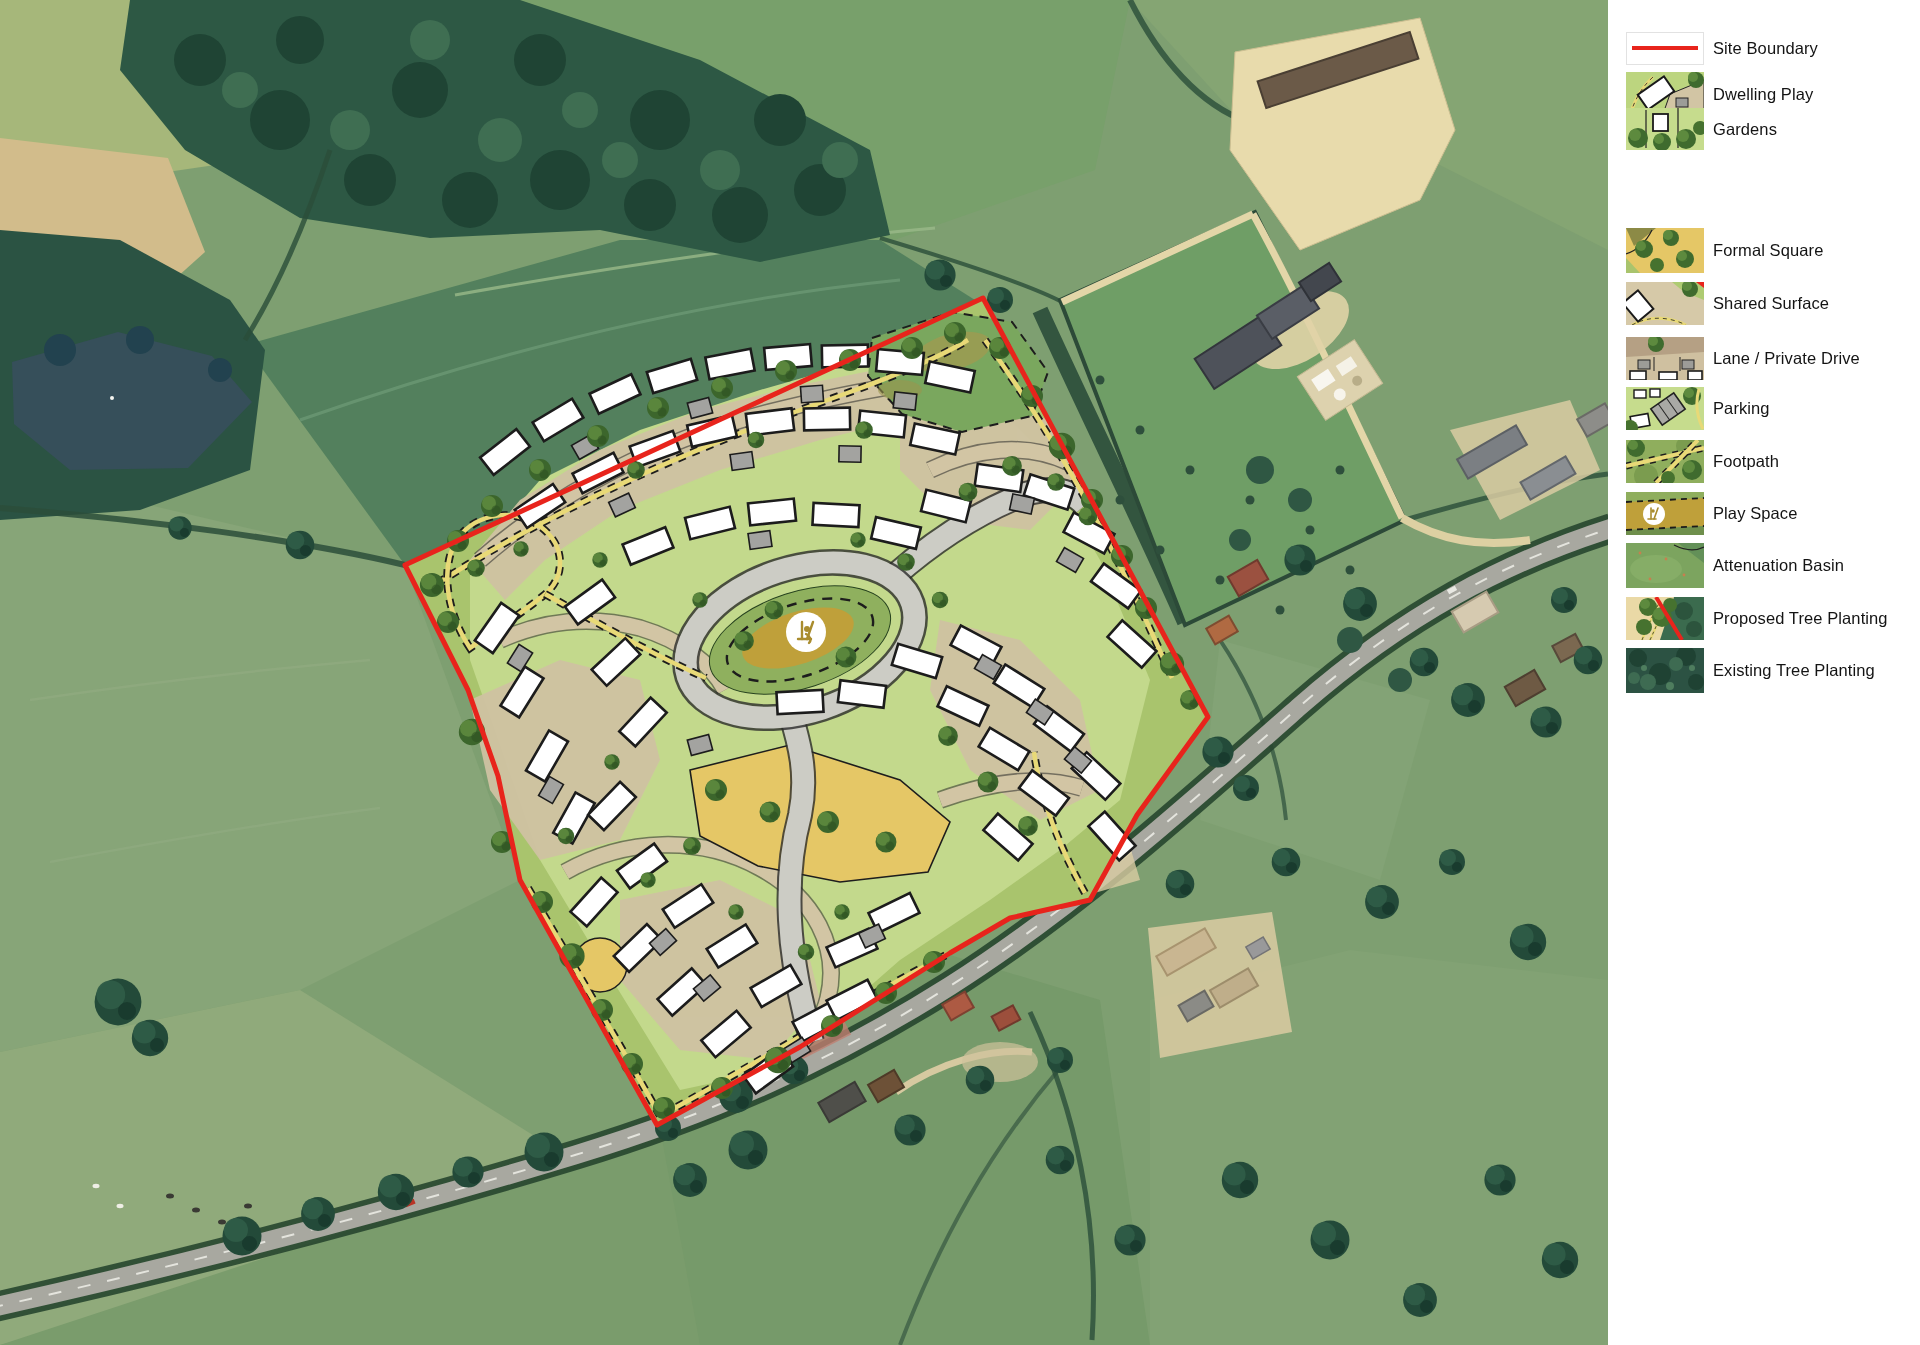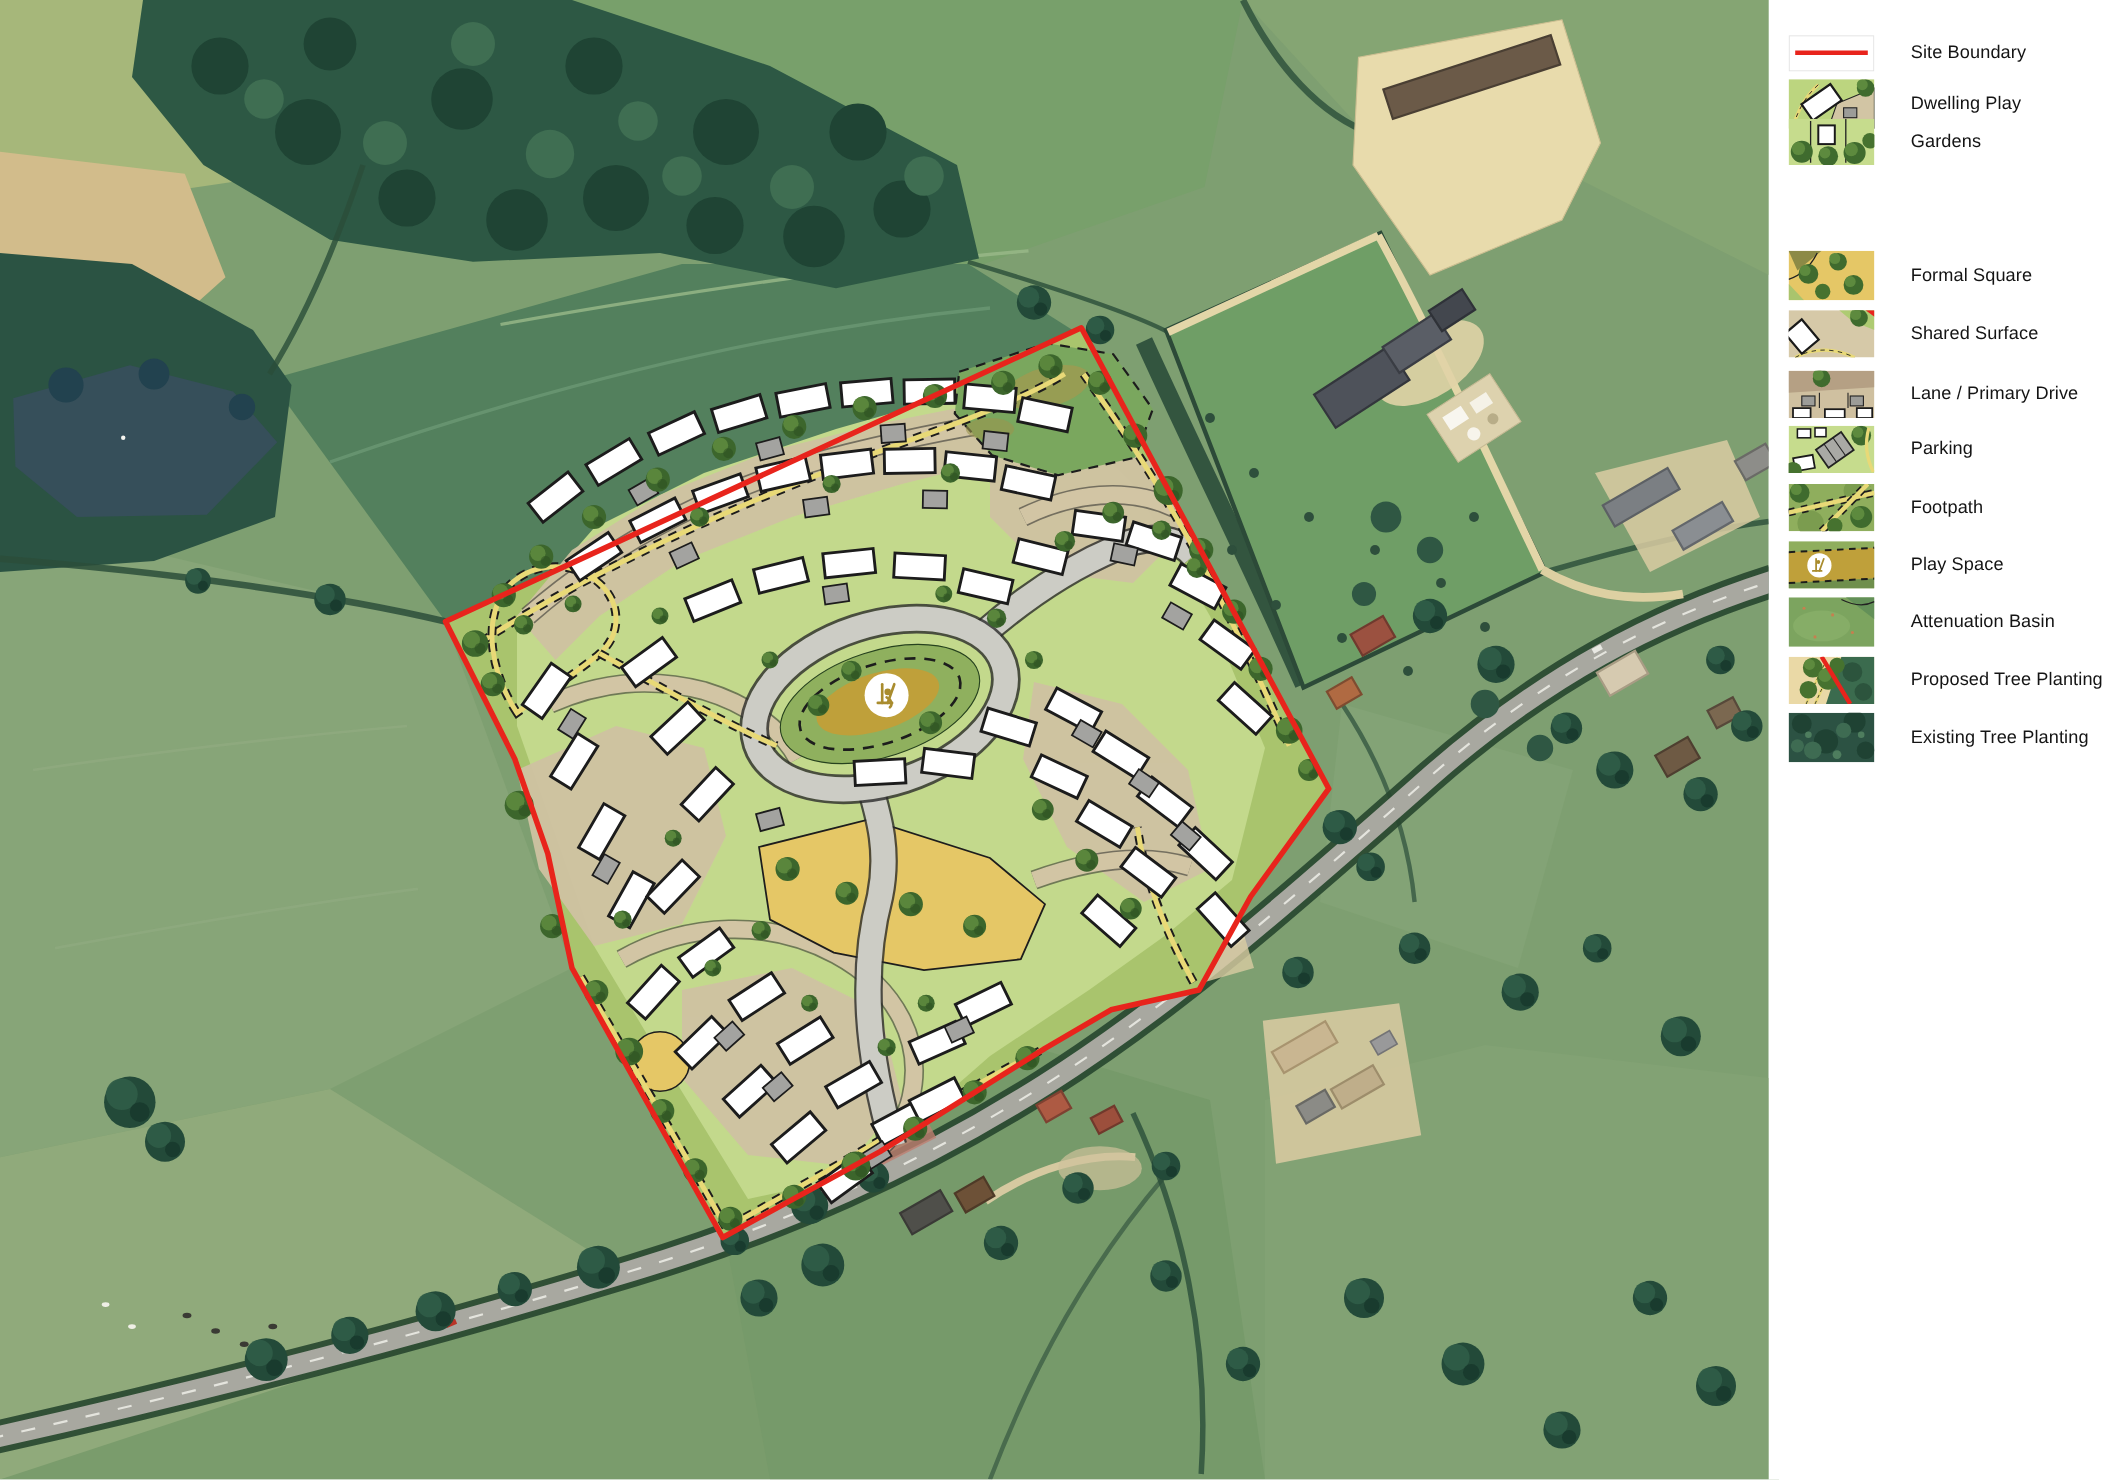--- a/index.html
+++ b/index.html
@@ -2,21 +2,21 @@
 <html><head>
 <meta charset="utf-8">
 <style>
   html,body{margin:0;padding:0;background:#ffffff;font-family:"Liberation Sans",sans-serif;}
   .stage{position:relative;width:1920px;height:1345px;background:#ffffff;overflow:hidden;}
   .map-wrap{position:absolute;left:0;top:0;width:1608px;height:1345px;}
   .legend{position:absolute;left:1608px;top:0;width:312px;height:1345px;background:#ffffff;}
   .lrow{position:absolute;left:18px;display:flex;align-items:center;}
   .sw{width:78px;flex:0 0 78px;display:block;line-height:0;}
   .sw svg{display:block;}
-  .lbl{margin-left:33px;font-size:16.5px;color:#141414;white-space:nowrap;letter-spacing:.1px;}
+  .lbl{margin-left:9px;font-size:16.5px;color:#141414;white-space:nowrap;letter-spacing:.1px;}
 </style>
 </head>
 <body>
 
 <div class="stage">
 
   <div class="map-wrap">
   <svg width="1608" height="1345" viewBox="0 0 1608 1345" xmlns="http://www.w3.org/2000/svg">
     <defs>
       <g id="t">
@@ -619,21 +619,21 @@
             <circle cx="30" cy="7" r="8" fill="#3f6b2e"></circle>
             <circle cx="27" cy="4" r="5" fill="#5d8a3e"></circle>
             <rect x="12" y="23" width="12" height="9" fill="#9c9c98" stroke="#222222"></rect>
             <rect x="56" y="23" width="12" height="9" fill="#9c9c98" stroke="#222222"></rect>
             <rect x="4" y="34" width="16" height="9" fill="#ffffff" stroke="#1a1a1a" stroke-width="1.6"></rect>
             <rect x="33" y="35" width="18" height="8" fill="#ffffff" stroke="#1a1a1a" stroke-width="1.6"></rect>
             <rect x="62" y="34" width="14" height="9" fill="#ffffff" stroke="#1a1a1a" stroke-width="1.6"></rect>
             <path d="M28,20 V34 M54,20 V34" stroke="#222222" stroke-width="1"></path>
           </svg>
       </span>
-      <span class="lbl">Lane / Primary Drive</span>
+      <span class="lbl">Lane / Private Drive</span>
     </div>
 
     <div class="lrow" style="top:387px">
       <span class="sw">
         <svg width="78" height="43" viewBox="0 0 78 43">
             <rect width="78" height="43" fill="#c6dc8d"></rect>
             <rect x="8" y="3" width="12" height="8" fill="#ffffff" stroke="#1a1a1a" stroke-width="1.4"></rect>
             <rect x="24" y="2" width="10" height="8" fill="#ffffff" stroke="#1a1a1a" stroke-width="1.4"></rect>
             <g transform="translate(42 22) rotate(-35)">
               <rect x="-14" y="-10" width="28" height="20" fill="#a9a9a5" stroke="#222222" stroke-width="1.6"></rect>

